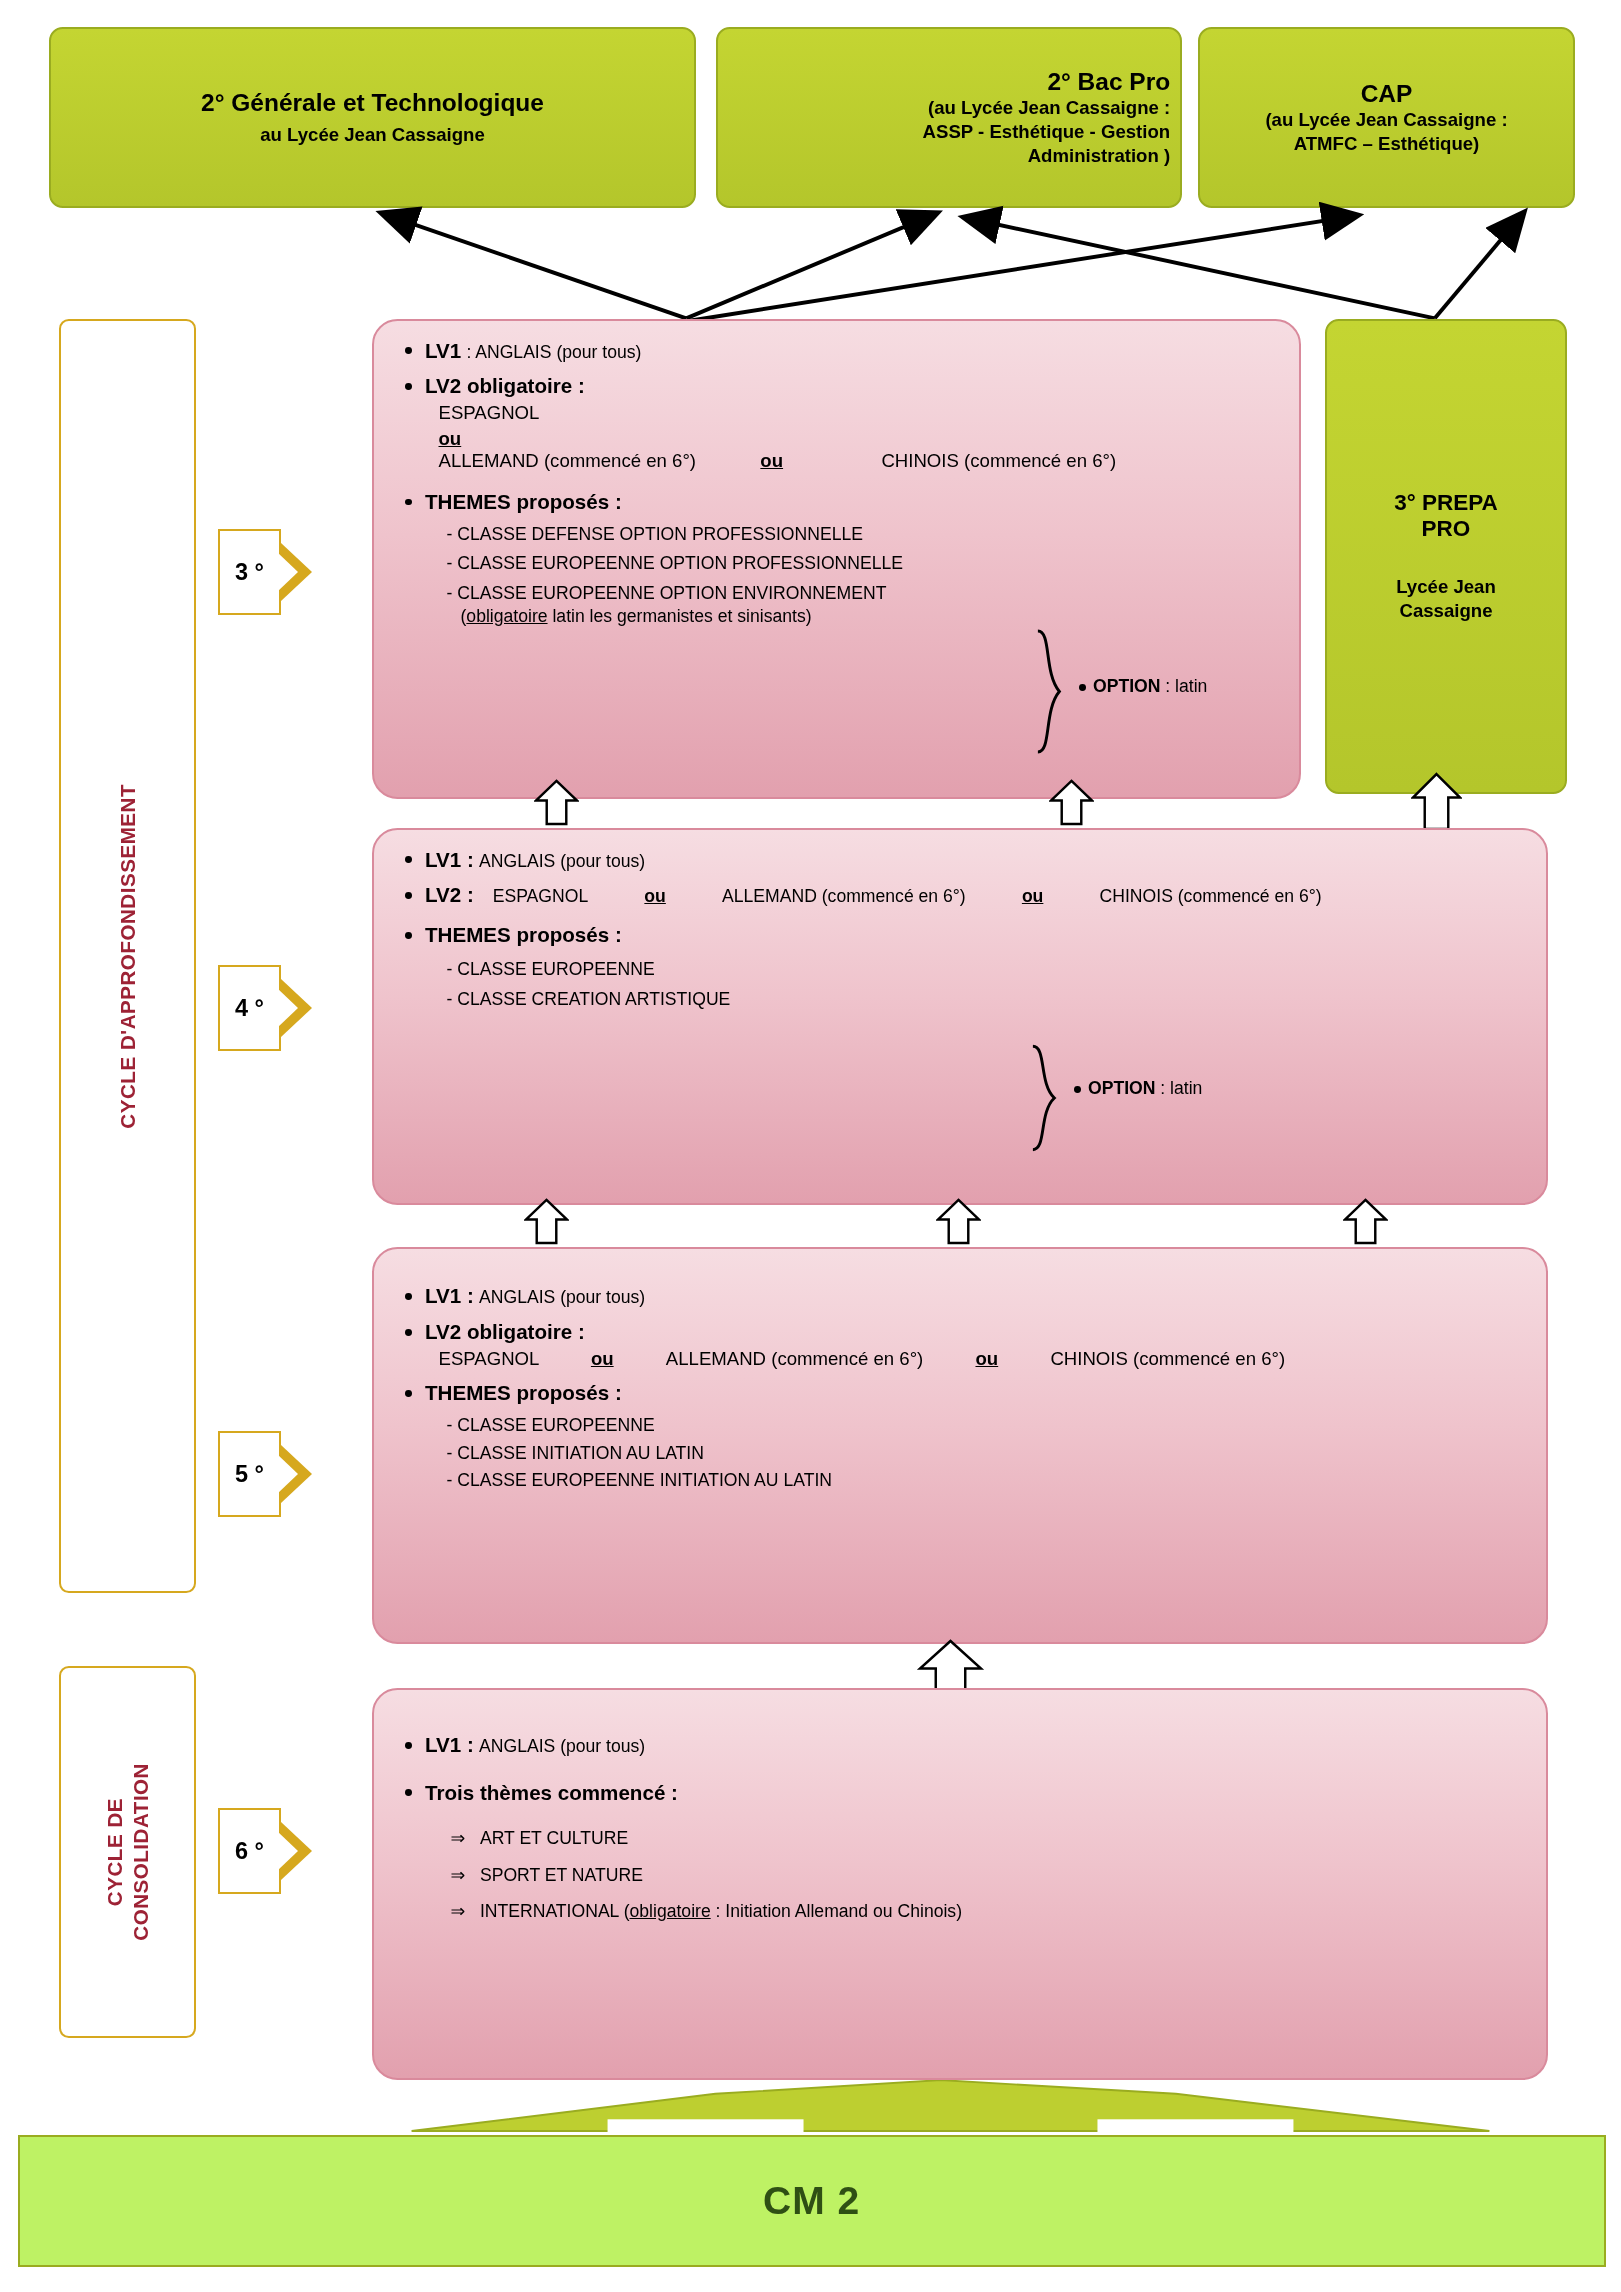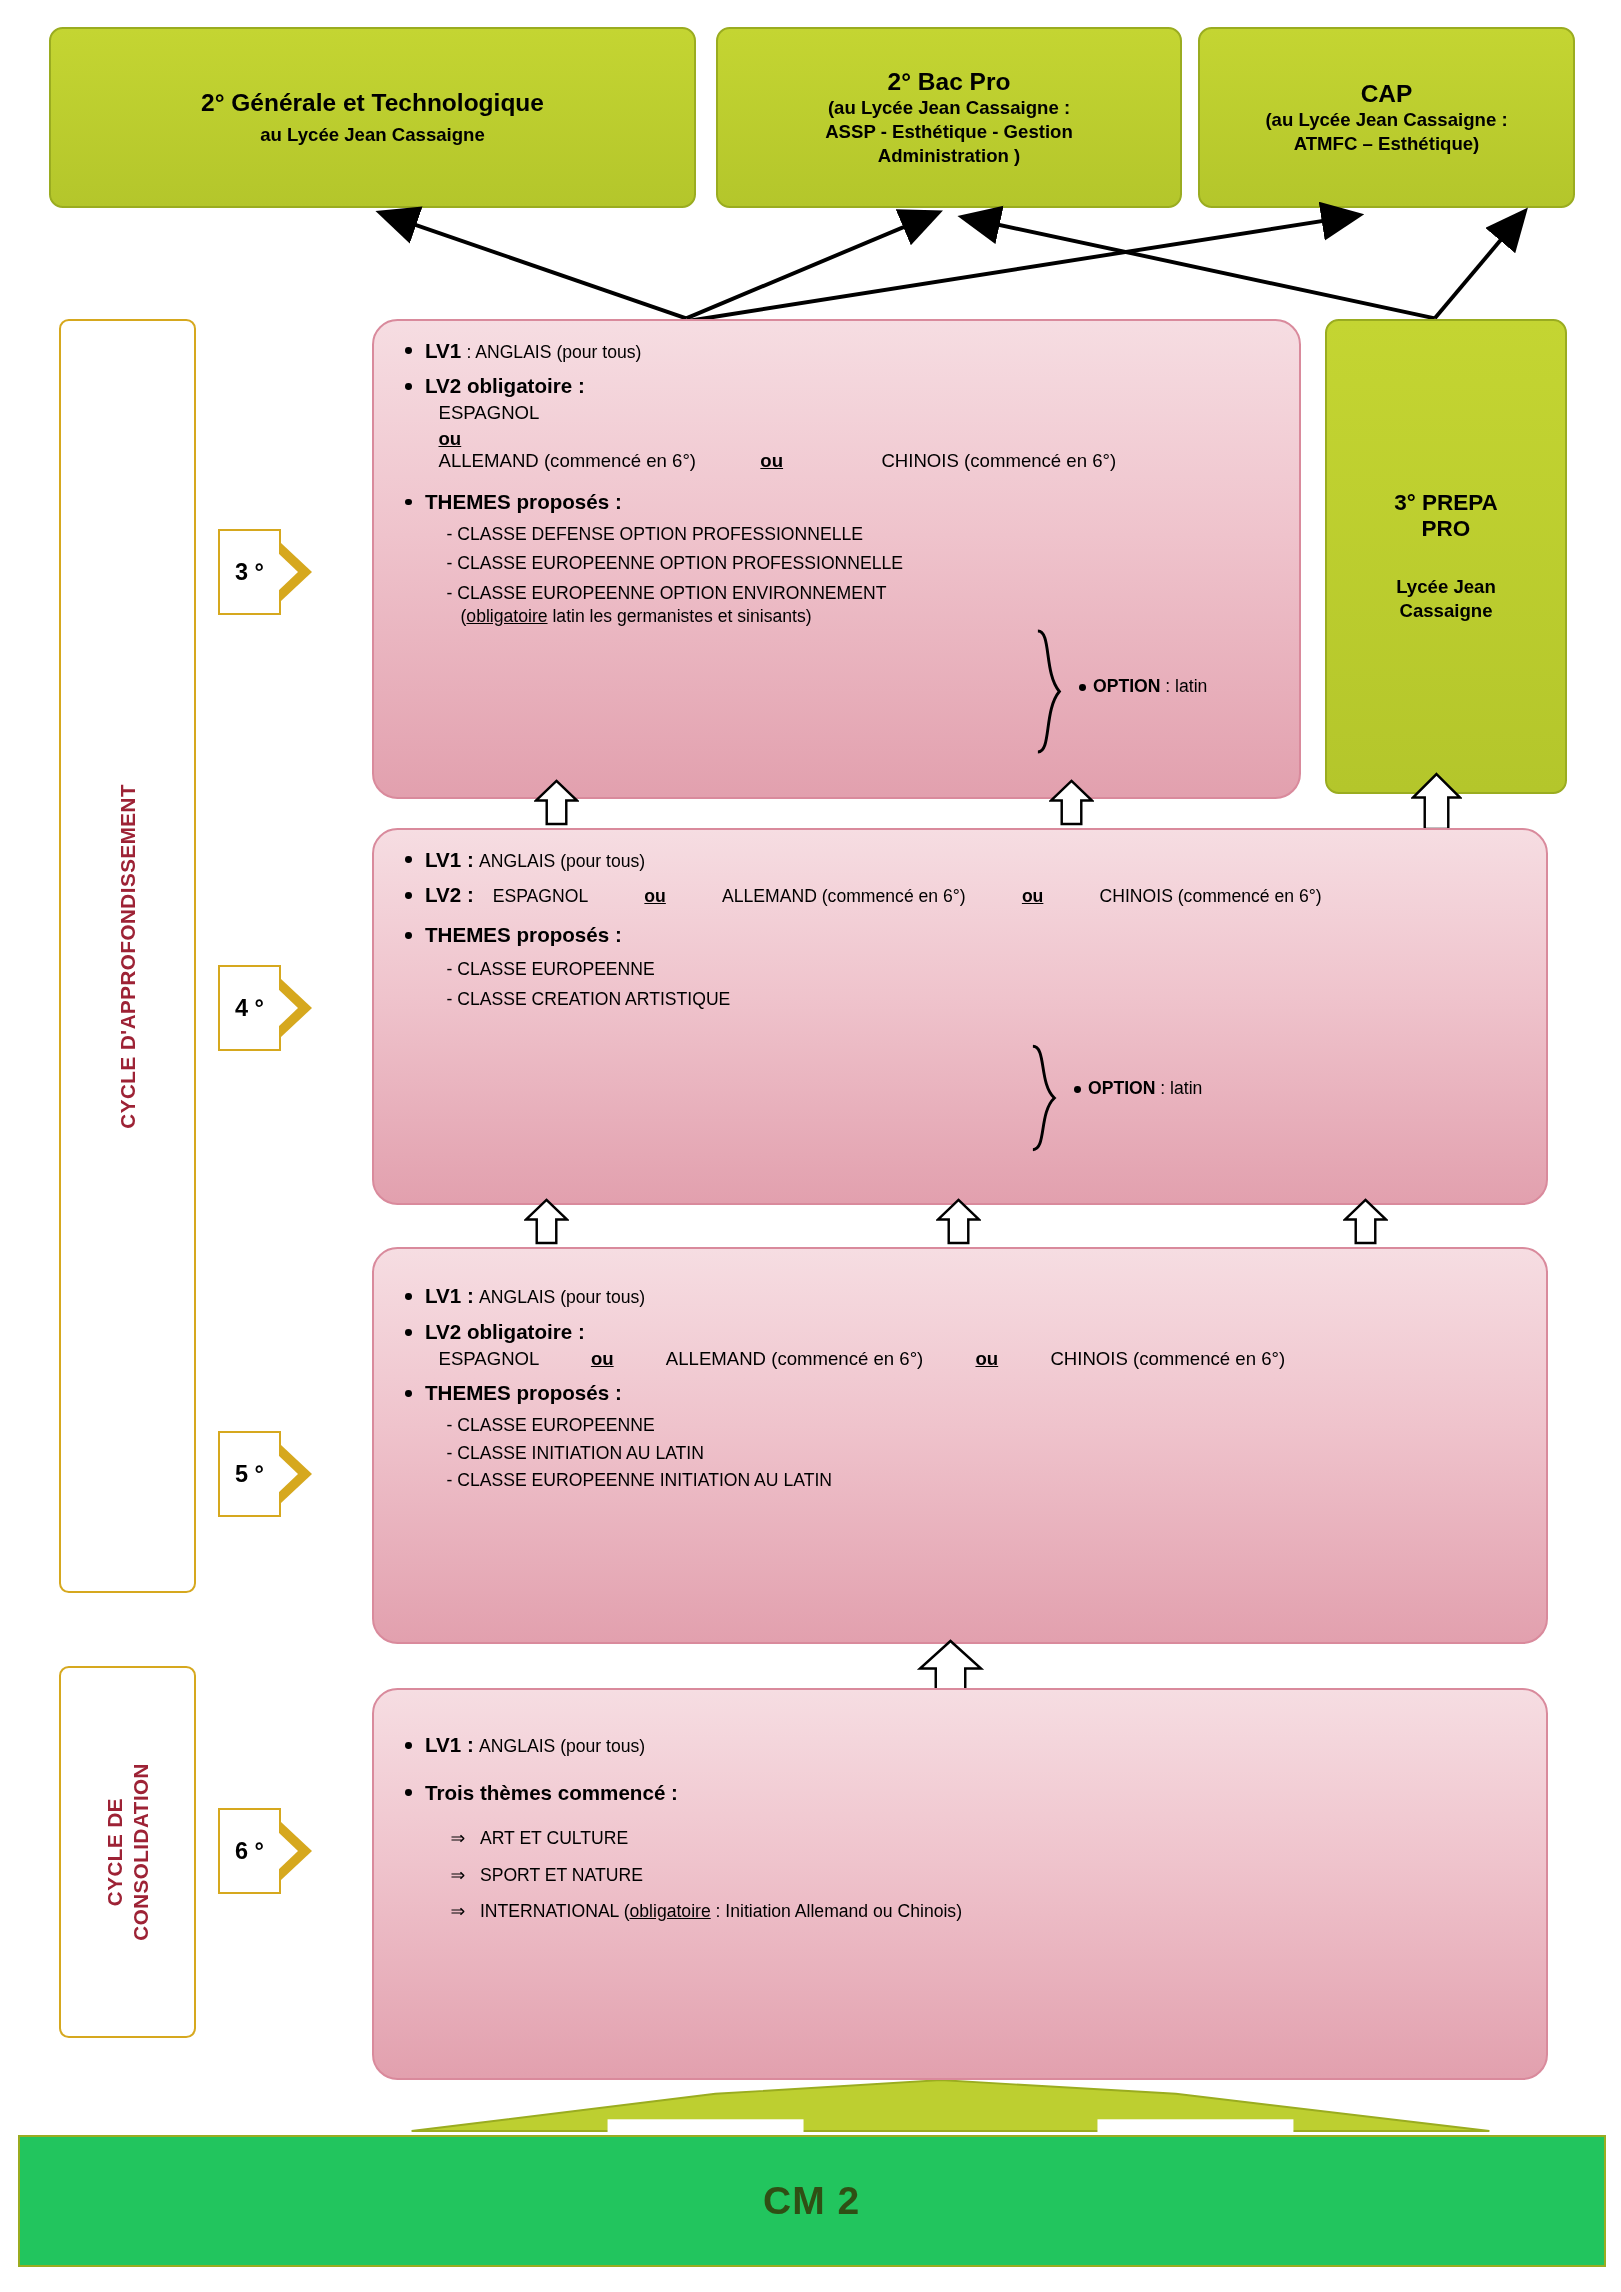--- a/index.html
+++ b/index.html
@@ -111,37 +111,37 @@
     border-bottom:20.6px solid transparent;
     border-left:21.6px solid #fff;
   }
 
   
   .up-arrow { position:absolute; }
   .up-arrow svg { display:block; }
 
   
   .cm2 {
-    background:#22c55e;
+    background:#bef264;
     border:2px solid #9aac20;
     display:flex;align-items:center;justify-content:center;
     font-weight:bold;font-size:39px;color:#2f4f14;
     letter-spacing:1px;
   }
   .cm2-triangle { position:absolute; }
 </style>
 </head>
 <body>
 
 <div class="abs green-box" style="left:49px; top:27.4px; width:647px; height:181px;">
   <div class="green-title">2° Générale et Technologique</div>
   <div class="green-sub">au Lycée Jean Cassaigne</div>
 </div>
 
-<div class="abs green-box" style="left:716px; top:27.4px; width:466px; height:181px;">
+<div class="abs green-box" style="left:716px; top:27.4px; width:466px; height:181px;align-items:flex-end;">
   <div class="green-title">2° Bac Pro</div>
   <div class="green-sub-small">(au Lycée Jean Cassaigne :</div>
   <div class="green-sub-small">ASSP -  Esthétique - Gestion</div>
   <div class="green-sub-small">Administration )</div>
 </div>
 
 <div class="abs green-box" style="left:1198px; top:27.4px; width:377px; height:181px;">
   <div class="green-title">CAP</div>
   <div class="green-sub-small">(au Lycée Jean Cassaigne :</div>
   <div class="green-sub-small">ATMFC – Esthétique)</div>

